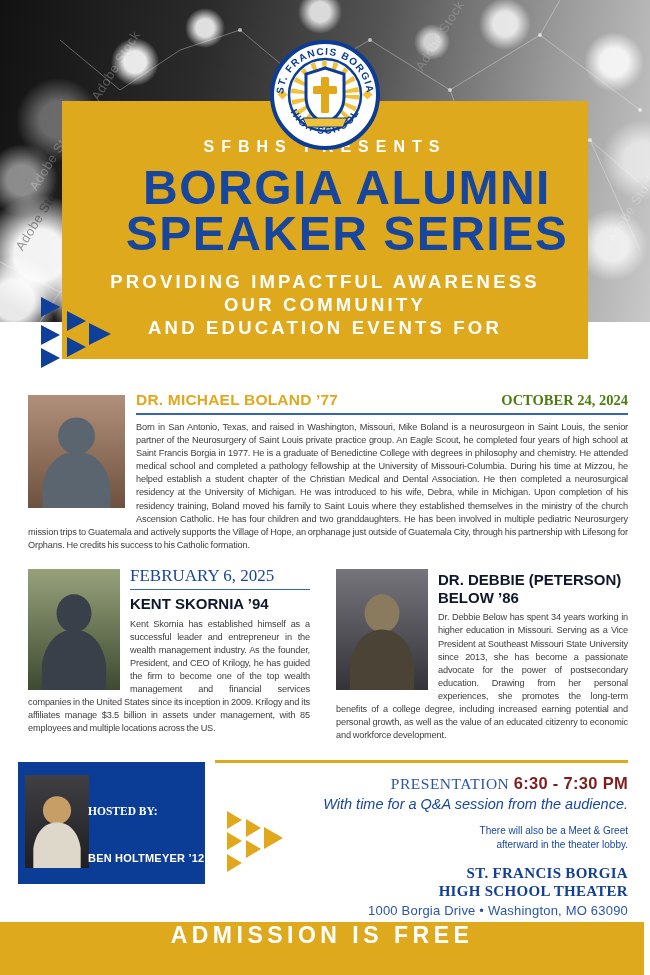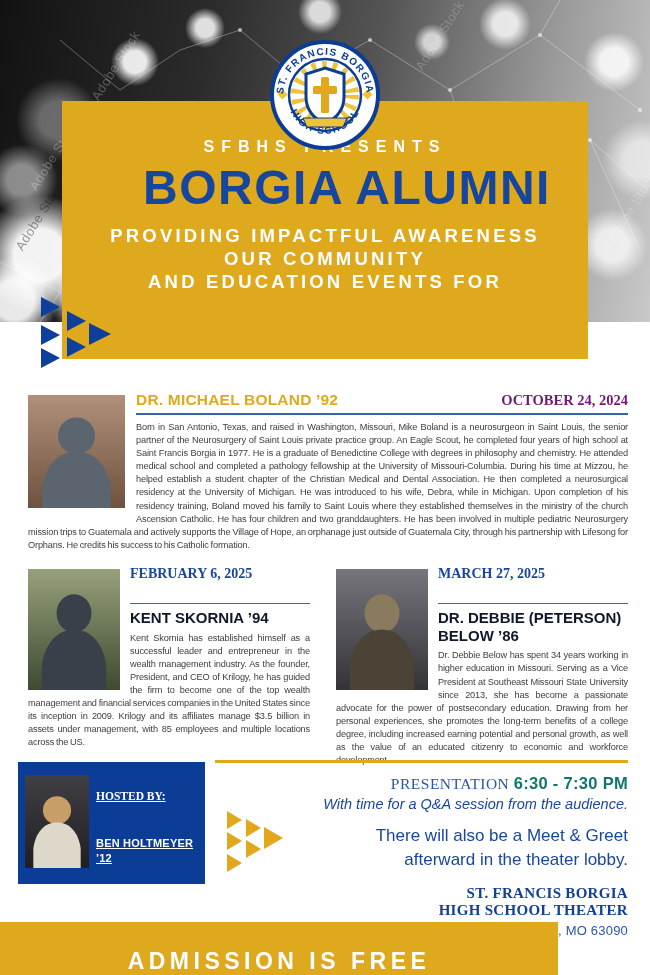--- a/index.html
+++ b/index.html
@@ -50,52 +50,52 @@
   
   .photo{box-sizing:border-box;}
   .photo svg{display:block;}
   .photo-lg{float:left;width:97px;height:113px;margin:4px 11px 5px 0;}
   .photo-md{float:left;width:92px;height:121px;margin:3px 10px 5px 0;}
 
   .speaker1{position:absolute;left:28px;top:391px;width:600px;}
   .s1-head{display:flex;justify-content:space-between;align-items:flex-end;
            border-bottom:2.2px solid #3565AE;padding-bottom:4px;}
   .s-name{font-size:15.5px;font-weight:800;letter-spacing:.2px;color:#E2A81C;}
-  .s-date{font-size:14.5px;font-weight:700;color:#701a75;}
+  .s-date{font-size:14.5px;font-weight:700;color:#4d7c0f;}
   .bio{margin:6px 0 0;font-size:9.2px;line-height:13.1px;letter-spacing:-0.15px;
        word-spacing:-0.6px;color:#3D3D3D;text-align:justify;}
 
   .speaker-col{position:absolute;top:566px;}
   .col-kent{left:28px;width:282px;}
   .col-debbie{left:336px;width:292px;}
-  .col-date{display:flow-root;font-family:"Liberation Serif",serif;font-weight:700;
-            font-size:14px;color:#17469E;border-bottom:1.8px solid #3565AE;padding-bottom:21px;}
+  .col-date{display:flow-root;font-family:"Liberation Serif",serif;font-weight:400;
+            font-size:17px;color:#17469E;border-bottom:1.8px solid #3565AE;padding-bottom:3px;}
   .col-name{display:flow-root;font-size:15px;font-weight:800;color:#0f172a;
             margin-top:5px;line-height:1.18;}
   .speaker-col .bio{margin-top:5px;}
 
   
   .gold-line{position:absolute;left:215px;top:760px;width:413px;height:3px;background:#DFA91E;}
   .host-box{position:absolute;left:18px;top:762px;width:187px;height:122px;background:#0B3C96;}
   .host-photo{position:absolute;left:7px;top:13px;width:64px;height:93px;}
-  .host-text{position:absolute;left:78px;bottom:19px;color:#fff;line-height:1.3;text-decoration:underline;}
+  .host-text{position:absolute;left:70px;bottom:19px;color:#fff;line-height:1.3;}
   .host-label{font-family:"Liberation Serif",serif;font-weight:700;font-size:11.5px;}
   .host-name{font-size:11px;font-weight:800;letter-spacing:.2px;margin-top:32px;}
 
   .event{position:absolute;right:22px;top:774px;width:372px;text-align:right;color:#17469E;}
   .ev-pres{font-family:"Liberation Serif",serif;font-size:15.5px;color:#2A55A8;letter-spacing:.5px;}
-  .ev-time{font-size:16.5px;font-weight:800;color:#0f766e;letter-spacing:.3px;}
+  .ev-time{font-size:16.5px;font-weight:800;color:#7f1d1d;letter-spacing:.3px;}
   .ev-qa{margin-top:3px;font-size:14.5px;font-style:italic;}
-  .ev-mg{margin-top:12px;font-size:17px;line-height:1.4;}
+  .ev-mg{margin-top:12px;font-size:10px;line-height:1.4;}
   .ev-venue{margin-top:13px;font-family:"Liberation Serif",serif;font-weight:700;
             font-size:15px;line-height:1.18;color:#123F97;letter-spacing:.3px;}
   .ev-addr{margin-top:3px;font-size:13px;color:#2A55A8;letter-spacing:.2px;}
 
-  .admission{position:absolute;left:0;top:922px;width:558px;height:53px;background:#DFA91E;
-             display:flex;align-items:flex-end;justify-content:center;}
+  .admission{position:absolute;left:0;top:922px;width:644px;height:53px;background:#DFA91E;
+             display:flex;align-items:flex-start;justify-content:center;}
   .admission span{color:#fff;font-size:23px;font-weight:800;letter-spacing:4.5px;}
 </style>
 </head>
 <body>
 
 <div class="page">
 
   <div class="hero">
     <svg class="net" width="650" height="322" viewBox="0 0 650 322">
       <g stroke="rgba(255,255,255,.32)" stroke-width="1" fill="none">
@@ -124,20 +124,21 @@
     <span class="wm wm2">Adobe Stock</span>
     <span class="wm wm3">Adobe Stock</span>
     <span class="wm wm4">Adobe Stock</span>
     <span class="wm wm5">Adobe Stock</span>
   </div>
 
   <div class="banner">
     <div class="kicker">SFBHS PRESENTS</div>
     <div class="title-wrap">
       <div class="title">BORGIA ALUMNI</div>
+      <div class="title">SPEAKER SERIES</div>
     </div>
     <div class="subtitle">
       <div>PROVIDING IMPACTFUL AWARENESS</div>
       <div>OUR COMMUNITY</div>
       <div>AND EDUCATION EVENTS FOR</div>
     </div>
   </div>
 
   <svg class="crest" viewBox="0 0 110 110">
     <defs>
@@ -180,21 +181,21 @@
           <stop offset="0" stop-color="#b1907a"></stop>
               <stop offset="1" stop-color="#6e523f"></stop>
         </linearGradient>
           </defs>
         <rect width="100" height="116" fill="url(#gB)"></rect>
         <circle cx="50" cy="42" r="19" fill="#5b6570"></circle>
         <path d="M50,58 C32,58 18,72 15,94 L15,116 L85,116 L85,94 C82,72 68,58 50,58 Z" fill="#5b6570"></path>
       </svg>
     </div>
     <div class="s1-head">
-      <span class="s-name">DR. MICHAEL BOLAND ’92</span>
+      <span class="s-name">DR. MICHAEL BOLAND ’77</span>
       <span class="s-date serif">OCTOBER 24, 2024</span>
     </div>
     <p class="bio">Born in San Antonio, Texas, and raised in Washington, Missouri, Mike Boland is a neurosurgeon in Saint Louis, the senior partner of the Neurosurgery of Saint Louis private practice group. An Eagle Scout, he completed four years of high school at Saint Francis Borgia in 1977. He is a graduate of Benedictine College with degrees in philosophy and chemistry. He attended medical school and completed a pathology fellowship at the University of Missouri-Columbia. During his time at Mizzou, he helped establish a student chapter of the Christian Medical and Dental Association. He then completed a neurosurgical residency at the University of Michigan. He was introduced to his wife, Debra, while in Michigan. Upon completion of his residency training, Boland moved his family to Saint Louis where they established themselves in the ministry of the church Ascension Catholic. He has four children and two granddaughters. He has been involved in multiple pediatric Neurosurgery mission trips to Guatemala and actively supports the Village of Hope, an orphanage just outside of Guatemala City, through his partnership with Lifesong for Orphans. He credits his success to his Catholic formation.</p>
   </section>
 
   <section class="speaker-col col-kent">
     <div class="photo photo-md">
       <svg viewBox="0 0 100 120" preserveAspectRatio="none" width="100%" height="100%">
         <defs>
             <linearGradient id="gK" x1="0" y1="0" x2="0" y2="1">
@@ -219,21 +220,20 @@
             <linearGradient id="gD" x1="0" y1="0" x2="0" y2="1">
           <stop offset="0" stop-color="#77757c"></stop>
               <stop offset="1" stop-color="#333338"></stop>
         </linearGradient>
           </defs>
         <rect width="100" height="120" fill="url(#gD)"></rect>
         <circle cx="50" cy="44" r="19" fill="#8a7a5e"></circle>
         <path d="M50,60 C32,60 18,74 15,96 L15,120 L85,120 L85,96 C82,74 68,60 50,60 Z" fill="#4b4336"></path>
       </svg>
     </div>
-    <div class="col-date">MARCH 27, 2025</div>
     <div class="col-name">DR. DEBBIE (PETERSON) BELOW ’86</div>
     <p class="bio">Dr. Debbie Below has spent 34 years working in higher education in Missouri. Serving as a Vice President at Southeast Missouri State University since 2013, she has become a passionate advocate for the power of postsecondary education. Drawing from her personal experiences, she promotes the long-term benefits of a college degree, including increased earning potential and personal growth, as well as the value of an educated citizenry to economic and workforce development.</p>
   </section>
 
   <div class="gold-line"></div>
 
   <div class="host-box">
     <div class="photo host-photo">
       <svg viewBox="0 0 100 145" preserveAspectRatio="none" width="100%" height="100%">
         <defs>

